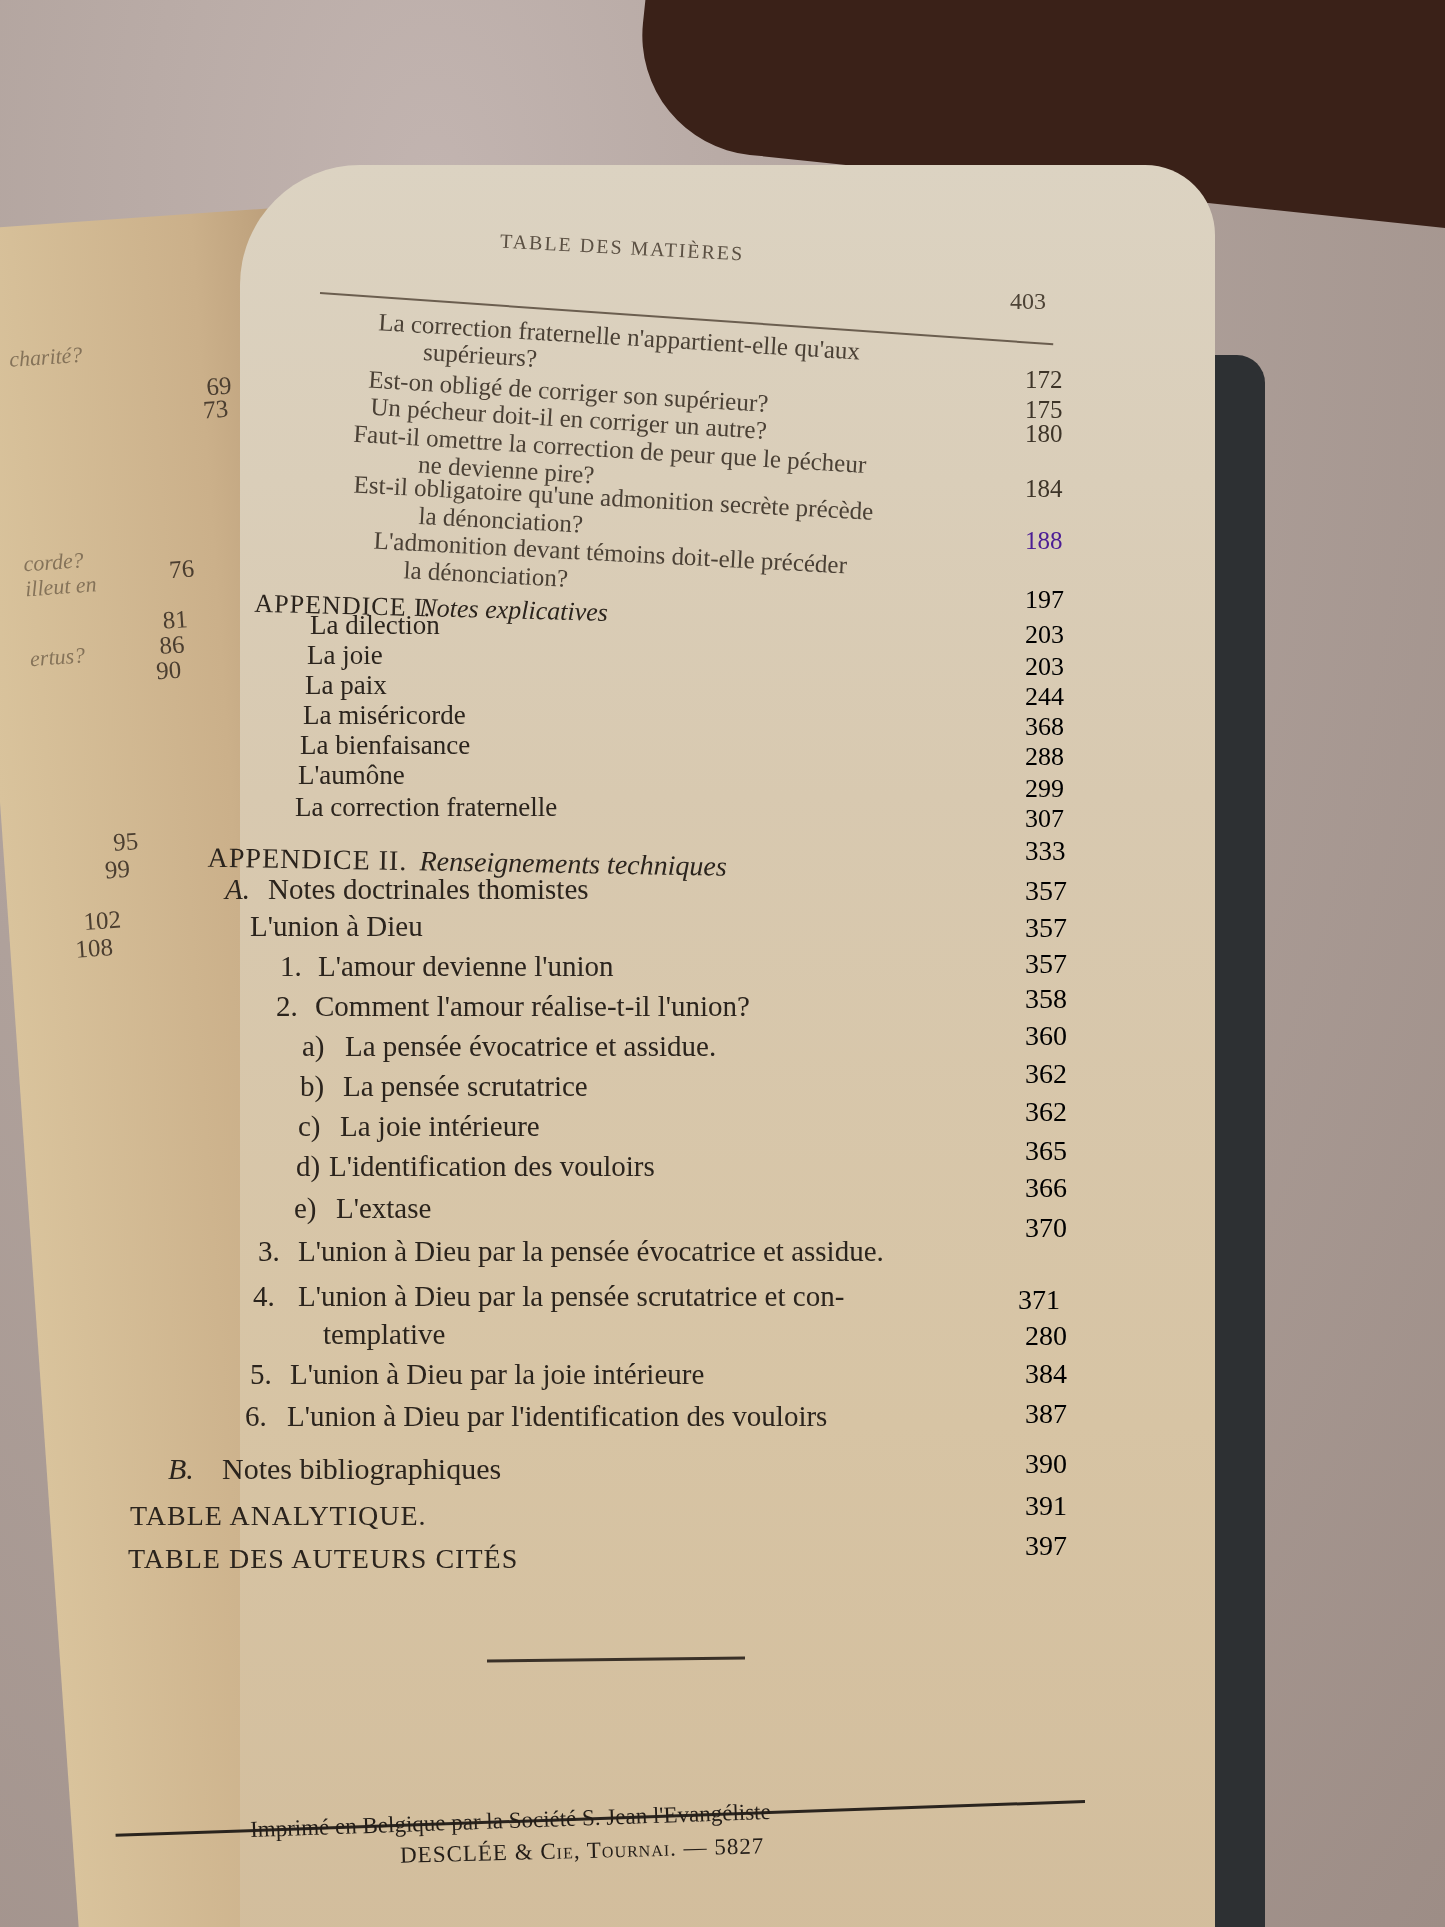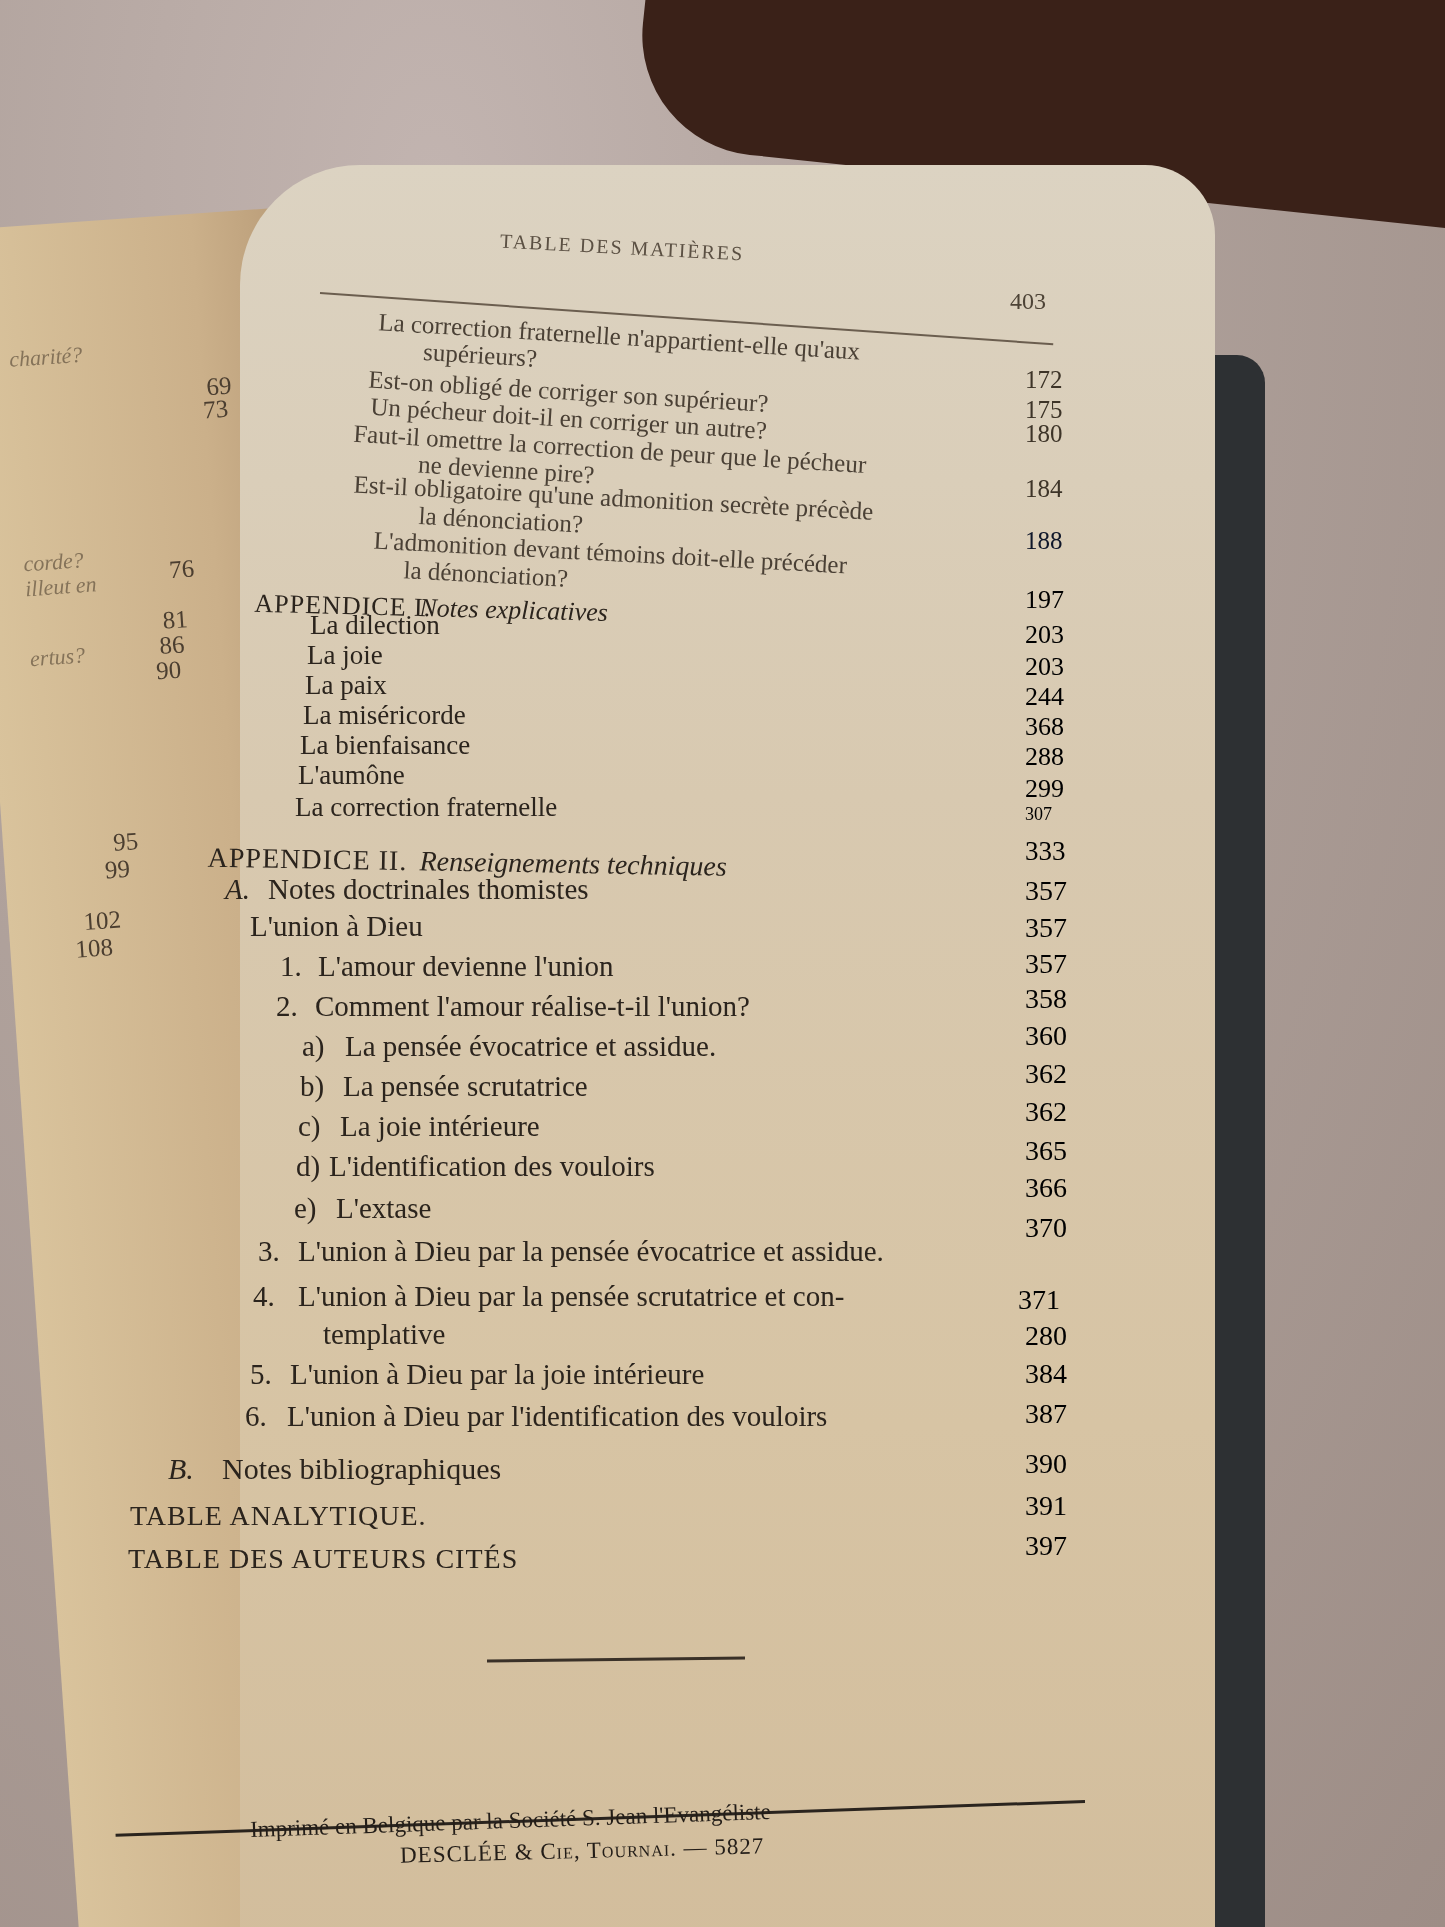--- a/index.html
+++ b/index.html
@@ -137,21 +137,21 @@
     <div class="toc-line" style="top:452px;transform:rotate(3deg);transform-origin:left">
       <span class="toc-text" style="left:355px">Est-il obligatoire qu'une admonition secrète précède</span>
     </div>
     <span class="toc-num" style="top:475px;font-size:25px;color:#3d3428">184</span>
     <div class="toc-line" style="top:480px;transform:rotate(3deg);transform-origin:left">
       <span class="toc-text" style="left:420px">la dénonciation?</span>
     </div>
     <div class="toc-line" style="top:507px;transform:rotate(3deg);transform-origin:left">
       <span class="toc-text" style="left:375px">L'admonition devant témoins doit-elle précéder</span>
     </div>
-    <span class="toc-num" style="top:527px;font-size:25px;color:#0f172a">188</span>
+    <span class="toc-num" style="top:527px;font-size:25px;color:#4c1d95">188</span>
     <div class="toc-line" style="top:535px;transform:rotate(3deg);transform-origin:left">
       <span class="toc-text" style="left:405px">la dénonciation?</span>
     </div>
   </div>
 
   <div class="toc-line" style="top:582px;font-size:26px;transform:rotate(1.5deg);transform-origin:left">
     <span class="toc-text sc" style="left:255px">APPENDICE I.</span>
     <span class="toc-text it" style="left:420px">Notes explicatives</span>
   </div>
   <span class="toc-num" style="top:585px;font-size:26px">197</span>
@@ -176,21 +176,21 @@
       <span class="toc-text" style="left:300px">La bienfaisance</span>
     </div>
   <span class="toc-num" style="top:742px;font-size:26px">288</span>
   <div class="toc-line" style="top:760px;font-size:27px">
       <span class="toc-text" style="left:298px">L'aumône</span>
     </div>
   <span class="toc-num" style="top:774px;font-size:26px">299</span>
   <div class="toc-line" style="top:792px;font-size:27px">
       <span class="toc-text" style="left:295px">La correction fraternelle</span>
     </div>
-  <span class="toc-num" style="top:804px;font-size:18px">307</span>
+  <span class="toc-num" style="top:804px;font-size:26px">307</span>
 
   <div class="toc-line" style="top:838px;font-size:28px;transform:rotate(1deg);transform-origin:left">
     <span class="toc-text sc" style="left:208px">APPENDICE II.</span>
     <span class="toc-text it" style="left:420px">Renseignements techniques</span>
   </div>
   <span class="toc-num" style="top:836px;font-size:27px">333</span>
 
   <div class="toc-line" style="top:873px;font-size:29px">
     <span class="toc-text it" style="left:225px">A.</span>
     <span class="toc-text" style="left:268px">Notes doctrinales thomistes</span>

